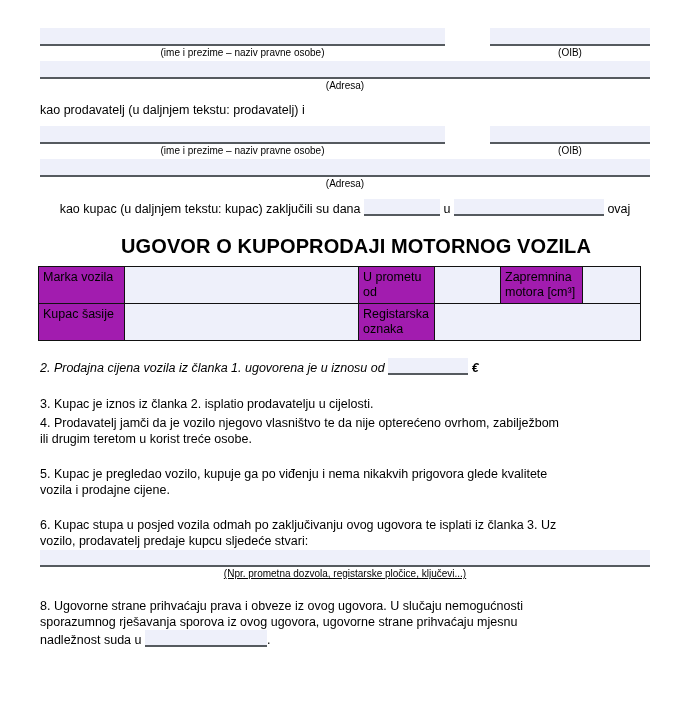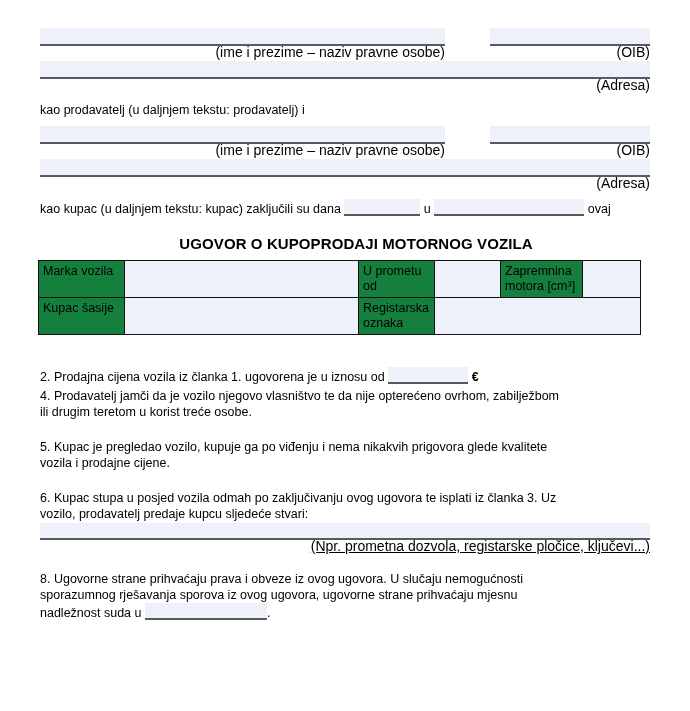--- a/index.html
+++ b/index.html
@@ -26,22 +26,22 @@
   
   .field {
     background: #eef0fa;
     border: none;
     border-bottom: 2px solid #555a5f;
     height: 18px;
     display: inline-block;
     vertical-align: bottom;
   }
   .caption {
-    font-size: 14px;
-    text-align: right;
+    font-size: 10px;
+    text-align: center;
     color: #000;
     line-height: 11px;
     margin: 0;
     padding-top: 1px;
   }
 
   
   .party {
     padding: 0 40px 0 40px;
   }
@@ -63,21 +63,21 @@
   
   .para {
     font-size: 12.5px;
     line-height: 16px;
     margin: 0;
     padding: 0 40px;
   }
   .para b { font-weight: normal; }
 
   .title {
-    font-size: 15px;
+    font-size: 20px;
     font-weight: bold;
     text-align: center;
     margin: 0;
     padding: 0 40px 0 62px;
     letter-spacing: 0.1px;
   }
 
   
   .veh-table {
     border-collapse: collapse;
@@ -87,21 +87,21 @@
   }
   .veh-table td {
     border: 1.3px solid #111;
     font-size: 12.5px;
     line-height: 15px;
     padding: 3px 4px;
     vertical-align: top;
     height: 34px;
   }
   .veh-table td.lbl {
-    background: #15803d;
+    background: #a21caf;
     white-space: normal;
   }
   .veh-table td.inp {
     background: #eef0fa;
   }
 
   
   .inline-field {
     background: #eef0fa;
     border-bottom: 2px solid #555a5f;
@@ -149,21 +149,21 @@
     </div>
     <div class="cap-row" style="display:flex;gap:45px;">
       <div class="caption name-col" style="width:405px;">(ime i prezime – naziv pravne osobe)</div>
       <div class="caption oib-col" style="width:160px;">(OIB)</div>
     </div>
 
     <div class="field addr-field" style="margin-top:3px;"></div>
     <div class="caption addr-cap">(Adresa)</div>
   </div>
 
-  <p class="para" style="margin-top:10px;">
+  <p class="para" style="margin-top:10px;text-align:center;">
     <span>kao </span><b>kupac</b><span> (u daljnjem tekstu: kupac) zaključili su dana </span><span class="inline-field" style="width:76px;"></span>&nbsp;<span>u</span>&nbsp;<span class="inline-field" style="width:150px;"></span>&nbsp;<span>ovaj</span>
   </p>
 
   <h1 class="title" style="margin-top:18px;">UGOVOR O KUPOPRODAJI MOTORNOG VOZILA</h1>
 
 
   <table class="veh-table" style="margin-top:8px;">
     <colgroup>
       <col style="width:86px;">
       <col style="width:234px;">
@@ -183,24 +183,25 @@
       </tr>
       <tr>
         <td class="lbl">Kupac šasije</td>
         <td class="inp"></td>
         <td class="lbl">Registarska oznaka</td>
         <td class="inp" colspan="3"></td>
       </tr>
     </tbody>
   </table>
 
-  <p class="para" style="margin-top:32px;">
+  <p class="para" style="margin-top:17px;font-style:italic;">
     <span>2. Prodajna cijena vozila iz članka 1. ugovorena je u iznosu od</span>&nbsp;<span class="inline-field" style="width:80px;"></span>&nbsp;<span style="font-weight:bold;">€</span>
   </p>
 
+  <p class="para" style="margin-top:20px;">3. Kupac je iznos iz članka 2. isplatio prodavatelju u cijelosti.</p>
 
   <p class="para" style="margin-top:3px;width:600px;">4. Prodavatelj jamči da je vozilo njegovo vlasništvo te da nije opterećeno ovrhom, zabilježbom ili drugim teretom u korist treće osobe.</p>
 
   <p class="para" style="margin-top:19px;width:608px;">5. Kupac je pregledao vozilo, kupuje ga po viđenju i nema nikakvih prigovora glede kvalitete vozila i prodajne cijene.</p>
 
   <p class="para" style="margin-top:19px;width:612px;">6. Kupac stupa u posjed vozila odmah po zaključivanju ovog ugovora te isplati iz članka 3. Uz vozilo, prodavatelj predaje kupcu sljedeće stvari:</p>
 
   <div class="stvari-field" style="margin-top:1px;"></div>
   <div class="caption" style="width:610px;margin-left:40px;text-decoration:underline;">(Npr. prometna dozvola, registarske pločice, ključevi...)</div>
 

